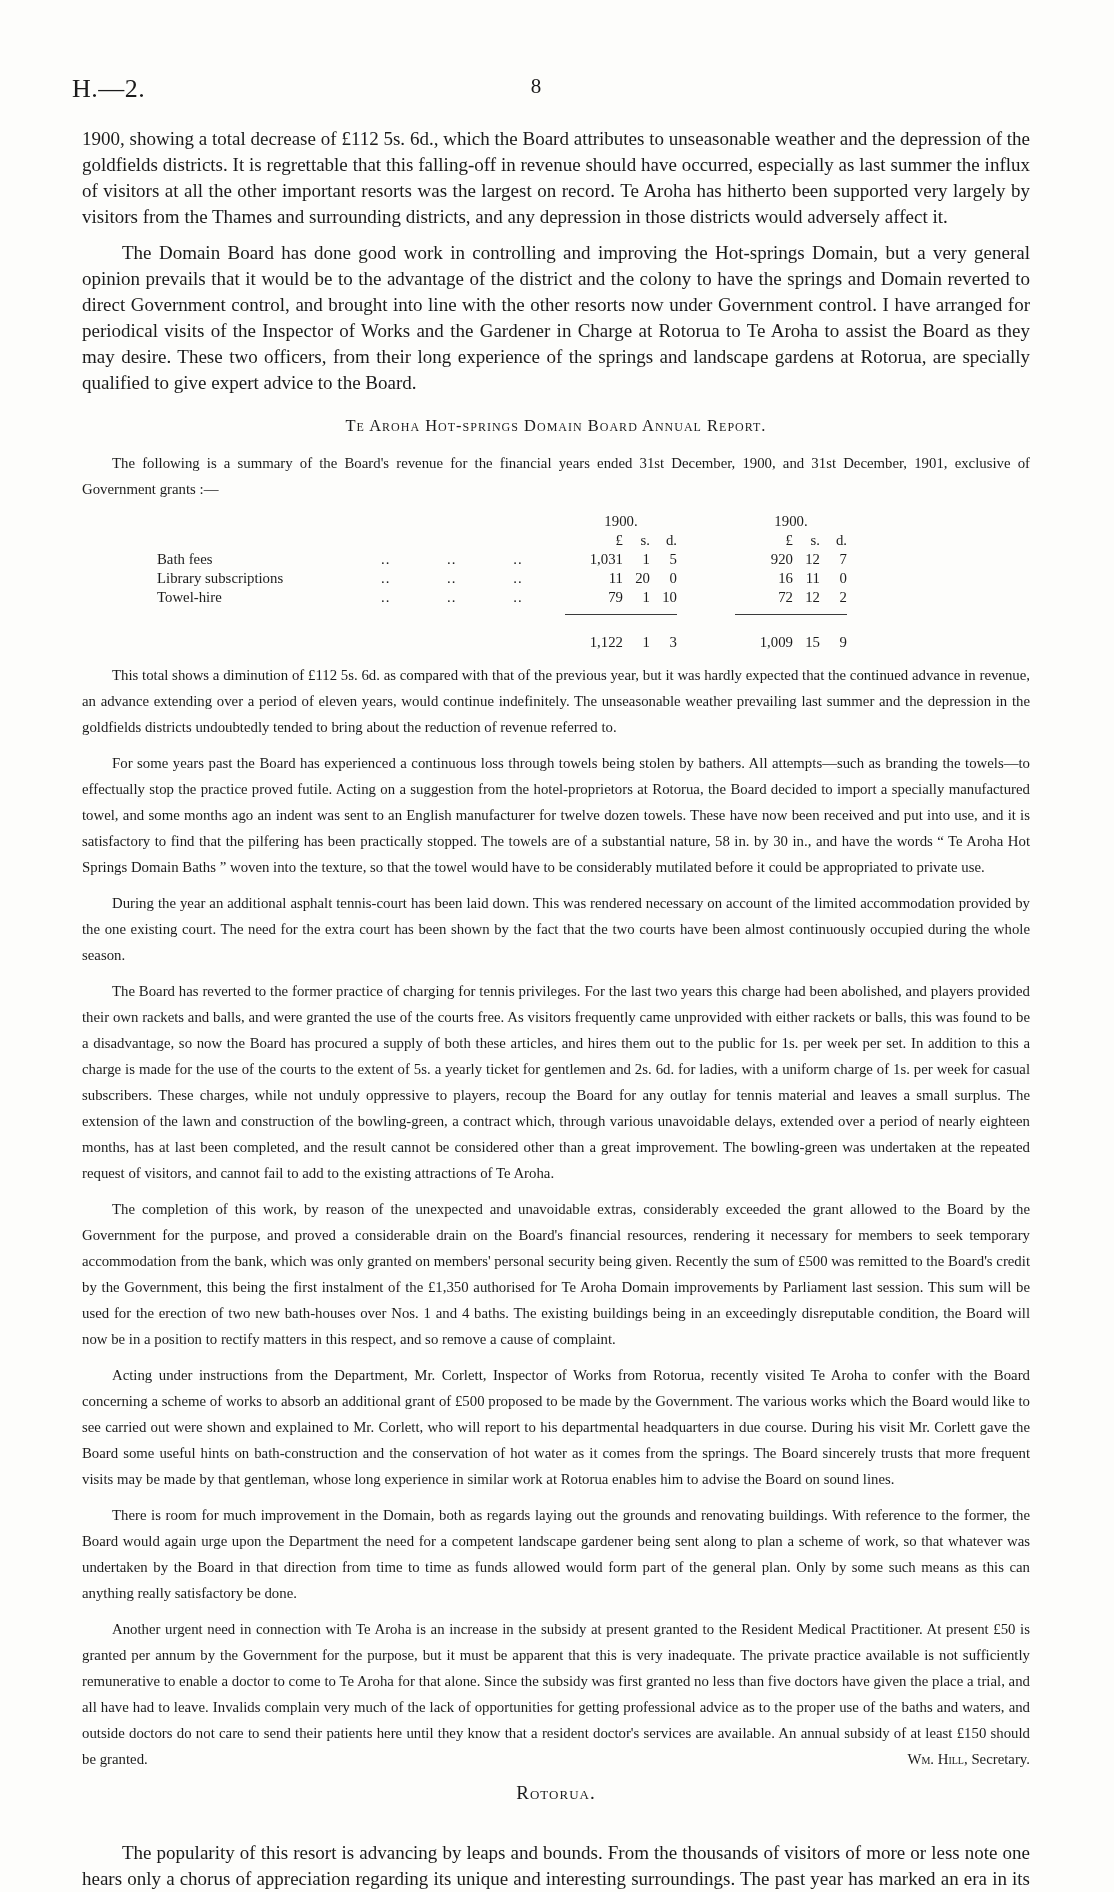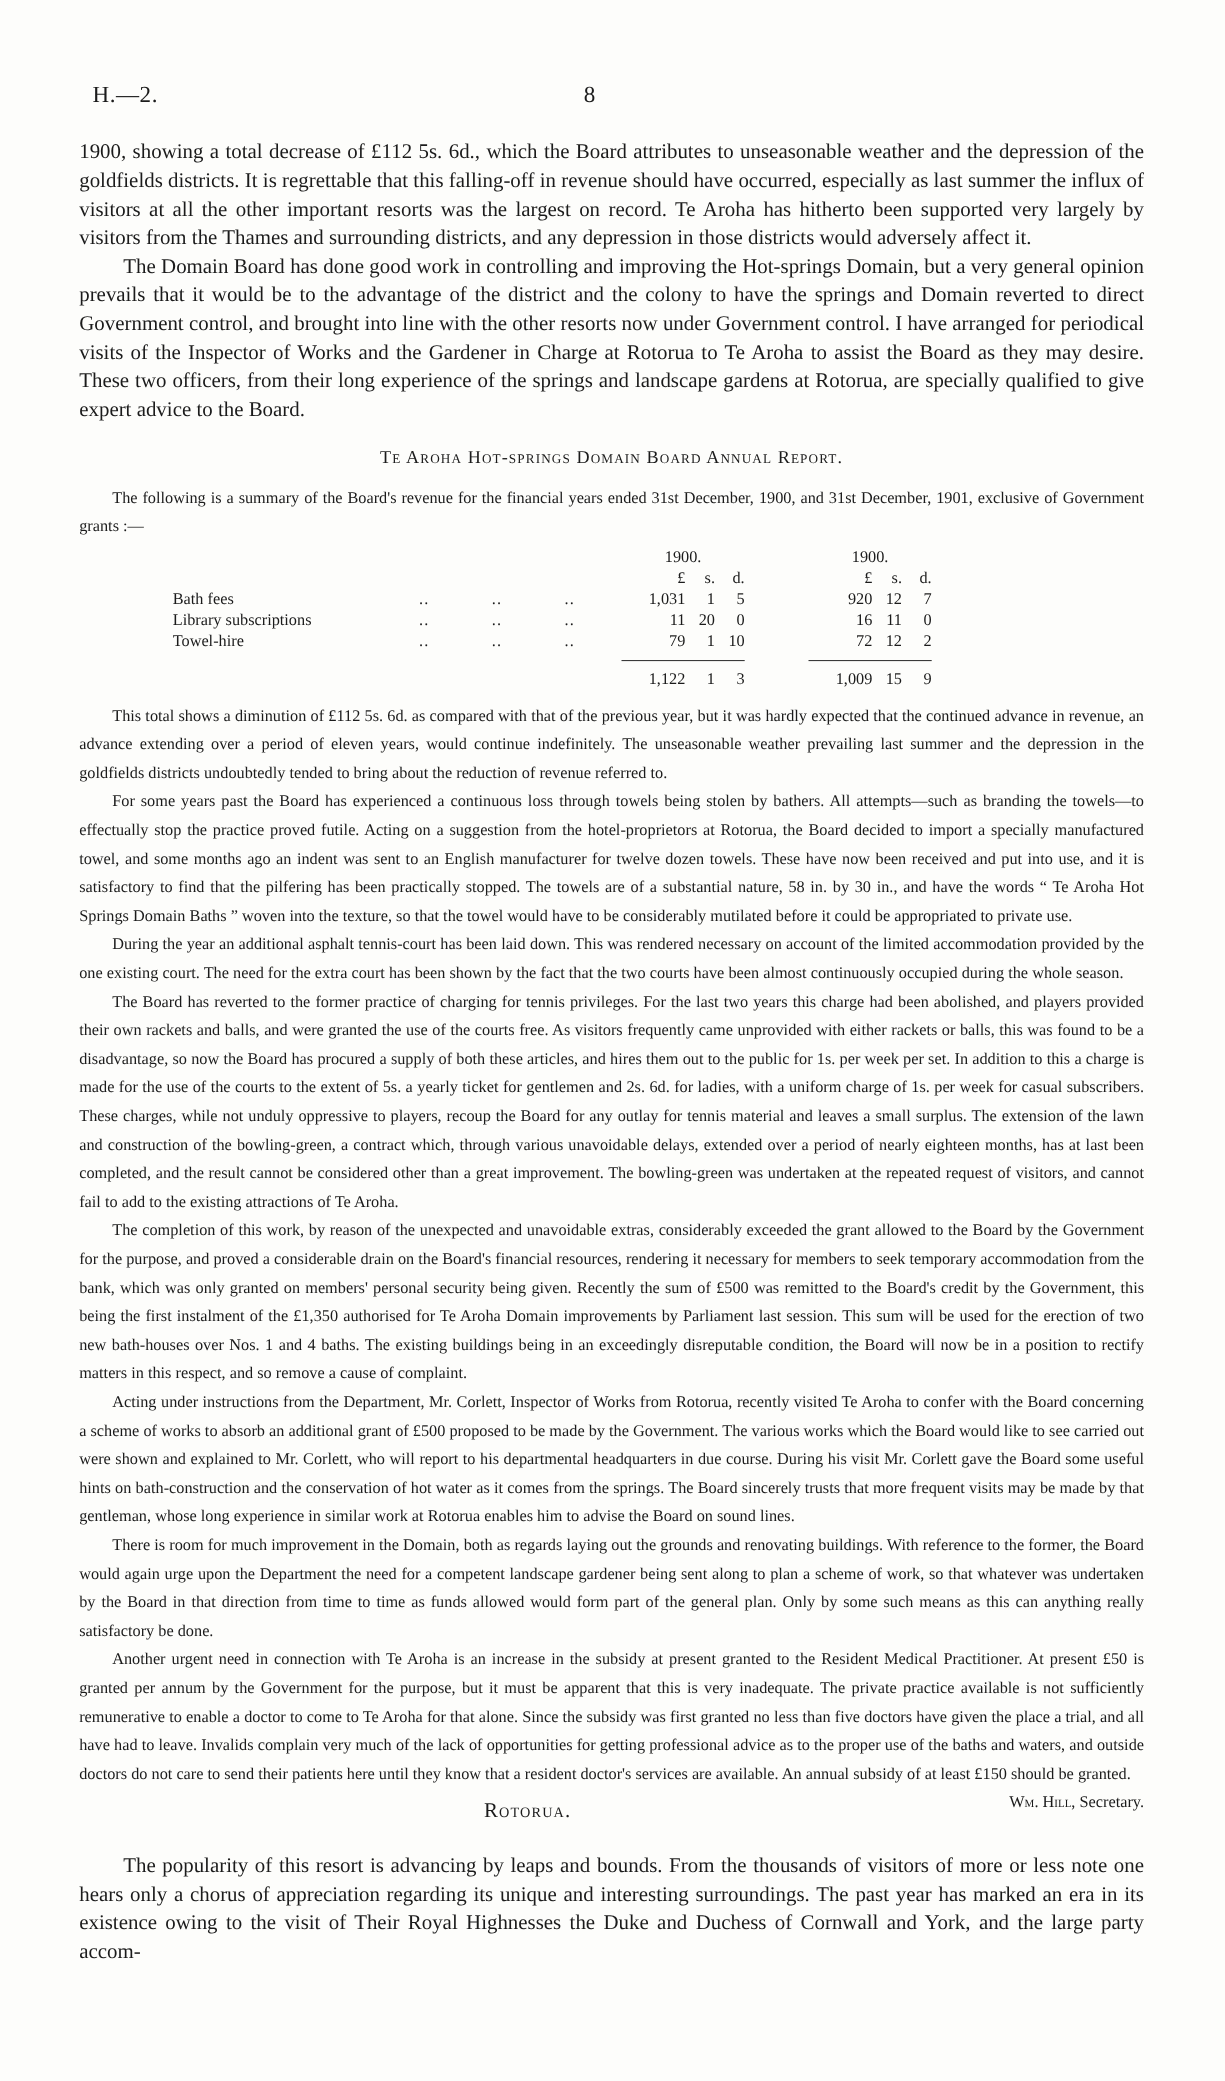--- a/index.html
+++ b/index.html
@@ -18,32 +18,32 @@
     padding: 74px 74px 60px 72px;
   }
   
   .running-head {
     position: relative;
     height: 30px;
     margin-bottom: 22px;
   }
   .doc-ref {
     position: absolute;
-    left: 12px; top: 0;
-    font-size: 21px;
+    left: 0; top: 0;
+    font-size: 26px;
     letter-spacing: 0.5px;
   }
   .page-num {
     position: absolute;
     left: 0; right: 40px; top: 0;
     text-align: center;
     font-size: 21px;
   }
   
-  p { margin: 0; text-align: justify; }
+  p { margin: 10px; text-align: justify; }
   .text-lg { font-size: 19px; line-height: 26px; }
   .text-lg.indent { text-indent: 40px; }
   .text-sm { font-size: 14.8px; line-height: 26px; }
   .text-sm.indent { text-indent: 30px; }
   .report-heading {
     text-align: center;
     font-variant: small-caps;
     font-size: 16.5px;
     letter-spacing: 1px;
     margin: 20px 0 14px 0;
@@ -78,21 +78,21 @@
   .tc.pound { width: 58px; }
   .tc.shil { width: 27px; }
   .tc.pence { width: 27px; }
   .year-row .yr { text-align: center; flex: none; width: 112px; }
   .rule-row { height: 14px; display: flex; align-items: center; }
   .rule {
     width: 112px; flex: none;
     border-top: 1px solid #3a3a3a;
     height: 0;
   }
-  .total-row { margin-top: 2px; font-family: Liberation Serif, serif; }
+  .total-row { margin-top: 12px; font-family: Liberation Serif, serif; }
   
   .signature { float: right; }
   .sig-name { font-variant: small-caps; }
   .spacer-lg { height: 10px; }
 </style>
 </head>
 <body>
 
 <div class="page">
 

